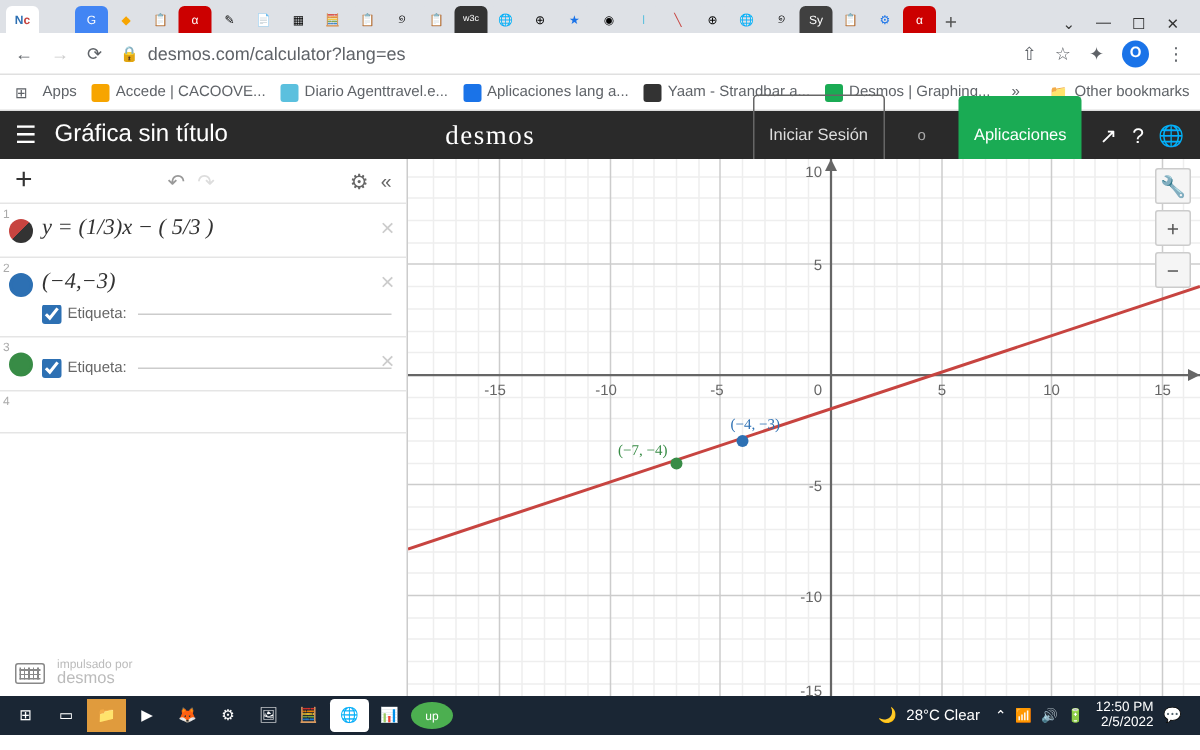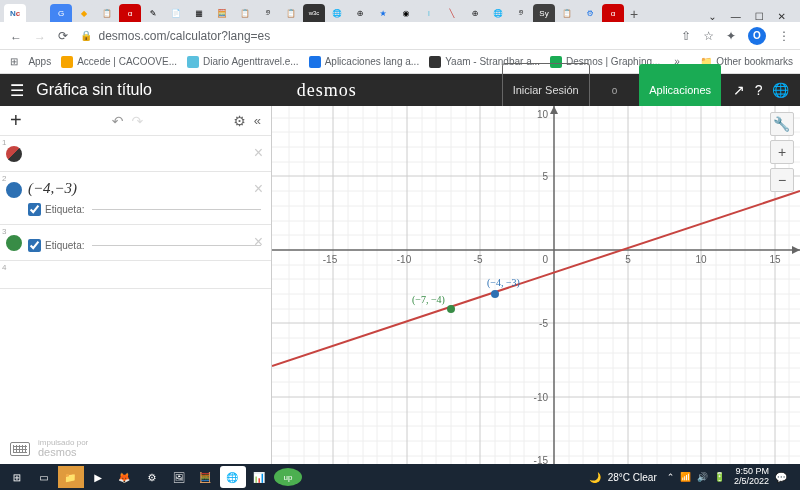--- a/index.html
+++ b/index.html
@@ -181,20 +181,21 @@
         <span style="color:#ddd">↷</span>
       </div>
       <span class="gear">⚙</span>
       <span class="collapse">«</span>
     </div>
 
     <div class="expr">
       <span class="exprnum">1</span>
       <div class="expricon wave"></div>
       <span class="exprclose">×</span>
+      <div class="exprformula">y = (1/3)x − ( 5/3 )</div>
     </div>
 
     <div class="expr">
       <span class="exprnum">2</span>
       <div class="expricon blue"></div>
       <span class="exprclose">×</span>
       <div class="exprformula">(−4,−3)</div>
       <div class="exprlabel">
         <input type="checkbox" checked="" style="">
         <span>Etiqueta:</span>
@@ -341,17 +342,17 @@
     <span>🌙</span>
     <span>28°C Clear</span>
   </div>
   <div class="tray">
     <span>⌃</span>
     <span>📶</span>
     <span>🔊</span>
     <span>🔋</span>
   </div>
   <div class="clock">
-    <div>9:50 PM</div>
+    <div>12:50 PM</div>
     <div>2/5/2022</div>
   </div>
   <div class="tbicon">💬</div>
 </div>
 
 </body></html>

